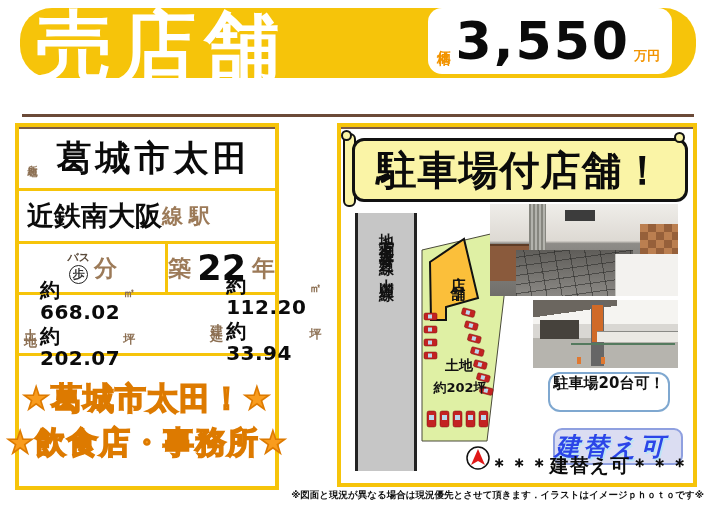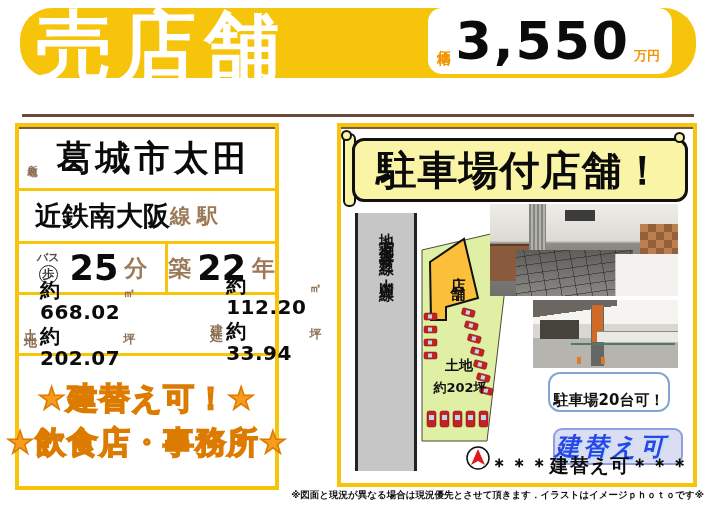--- a/index.html
+++ b/index.html
@@ -21,21 +21,21 @@
   
   .left-panel{position:absolute;left:15px;top:123px;width:264px;height:367px;background:#fff;
               border:4px solid #F6C40A;box-sizing:border-box;display:flex;flex-direction:column;}
   .brown-top{height:2px;background:#7B5B45;width:100%;}
   .sep-h{height:3px;background:#F6C40A;width:100%;}
   .row{position:relative;display:flex;align-items:center;}
   .row1{height:59px;padding:0 6px;}
   .v-label{writing-mode:vertical-rl;text-orientation:upright;font-size:10px;font-weight:700;
            color:#8C6F52;line-height:1;letter-spacing:1px;margin:0 2px;}
   .loc{flex:1;text-align:center;font-size:35px;font-weight:900;letter-spacing:4px;color:#0b0b0b;white-space:nowrap;}
-  .row2{height:50px;padding:0 16px;align-items:baseline;}
+  .row2{height:50px;padding:0 8px;align-items:baseline;}
   .rail{font-size:27px;font-weight:800;color:#0b0b0b;align-self:center;}
   .rail-sfx,.sta-sfx{font-size:21px;font-weight:700;color:#9C7A58;align-self:center;}
   .sta{font-size:31px;font-weight:800;color:#0b0b0b;letter-spacing:4px;margin-left:24px;align-self:center;}
   .sta-sfx{margin-left:6px;}
   .row3{height:48px;}
   .cell{display:flex;align-items:center;justify-content:center;height:100%;box-sizing:border-box;}
   .cell-l{width:148px;}
   .sep-v{width:3px;height:100%;background:#F6C40A;}
   .cell-r{flex:1;}
   .walkstack{display:flex;flex-direction:column;align-items:center;margin-right:4px;}
@@ -107,21 +107,21 @@
   .p2-shop{position:absolute;left:5%;top:30%;width:27%;height:27%;background:#46423c;}
   .p2-pole{position:absolute;left:40%;top:3%;width:9%;height:94%;background:#666;}
   .p2-sign{position:absolute;left:41%;top:7%;width:7%;height:55%;background:#d06a28;}
   .p2-wall{position:absolute;right:0;top:45%;width:56%;height:15%;background:#ebe9e4;border-top:1.5px solid #8a8a86;}
   .p2-rail{position:absolute;right:2%;top:63%;width:72%;height:2px;background:#547a5e;}
   .p2-cone1,.p2-cone2{position:absolute;bottom:6%;width:4px;height:7px;background:#e07830;}
   .p2-cone1{left:30%;} .p2-cone2{left:47%;}
 
   
   .note-parking{position:absolute;left:207px;top:245px;width:122px;height:40px;background:#fff;
-                border:2.5px solid #7FA8D0;border-radius:12px;display:flex;align-items:flex-end;
+                border:2.5px solid #7FA8D0;border-radius:12px;display:flex;align-items:flex-start;
                 justify-content:center;box-sizing:border-box;z-index:6;}
   .note-parking span{font-size:15px;font-weight:800;color:#111;white-space:nowrap;}
   .note-rebuild{position:absolute;left:212px;top:301px;width:130px;height:37px;background:#DBDDF2;
                 border:2px solid #8FA0E0;border-radius:9px;display:flex;align-items:center;
                 box-sizing:border-box;z-index:6;}
   .note-rebuild span{font-size:25px;font-weight:900;font-style:italic;color:#2B45E8;
                      letter-spacing:3px;text-shadow:1.5px 1.5px 0 #BBE4F6;white-space:nowrap;}
   .prop-name{position:absolute;left:146px;top:326px;width:206px;text-align:center;font-size:19px;
              font-weight:900;color:#0b0b0b;letter-spacing:1px;z-index:6;white-space:nowrap;}
 
@@ -154,21 +154,20 @@
       <span class="rail-sfx">線</span>
       <span class="sta-sfx">駅</span>
     </div>
     <div class="sep-h"></div>
     <div class="row row3">
       <div class="cell cell-l">
         <div class="walkstack">
           <span class="bus">バス</span>
           <span class="walk-circle">歩</span>
         </div>
-        <span class="bignum">25</span>
         <span class="unit-brown">分</span>
       </div>
       <div class="sep-v"></div>
       <div class="cell cell-r">
         <span class="unit-brown">築</span>
         <span class="bignum">22</span>
         <span class="unit-brown">年</span>
       </div>
     </div>
     <div class="sep-h"></div>
@@ -196,21 +195,21 @@
           </div>
           <div class="area-line">
             <span class="area-val">約33.94</span>
             <span class="area-unit">坪</span>
           </div>
         </div>
       </div>
     </div>
     <div class="sep-h"></div>
     <div class="row5">
-      <span class="catch">★建替え可！★</span>
+      <span class="catch">★葛城市太田！★</span>
       <span class="catch">★飲食店・事務所★</span>
     </div>
   </div>
 
   <div class="right-panel">
     <div class="rp-brown-top"></div>
 
     <div class="scroll-left"></div>
     <div class="curl curl-left"></div>
     <div class="scroll-body">

